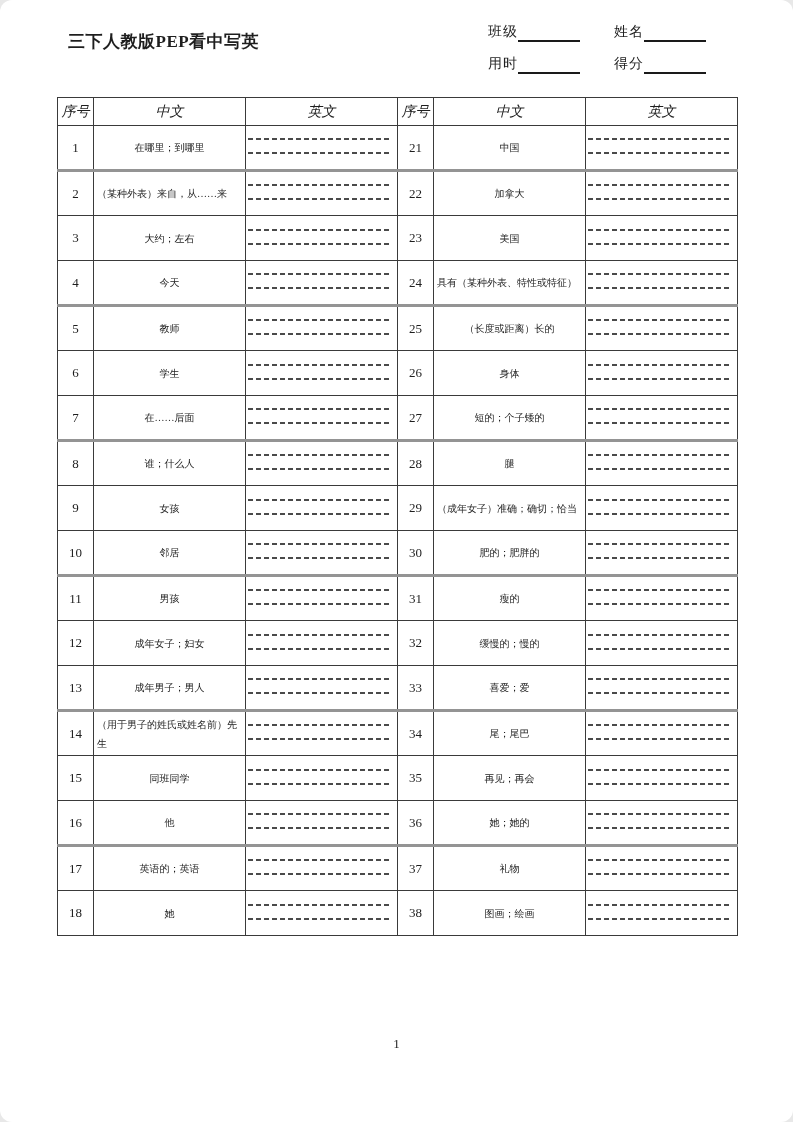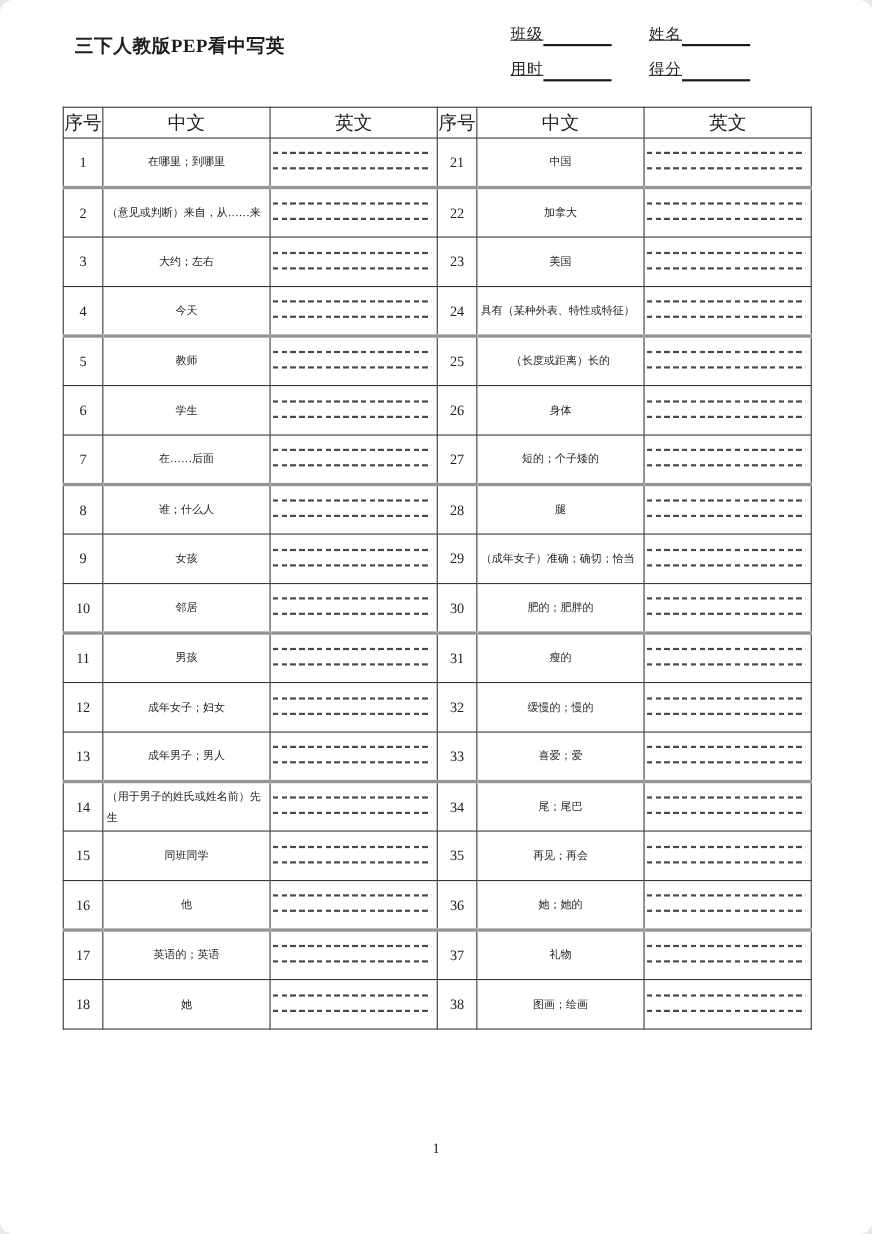--- a/index.html
+++ b/index.html
@@ -9,41 +9,41 @@
   .page{
     position:relative; width:793px; height:1122px; background:var(--paper);
     margin:0 auto; overflow:hidden; color:var(--ink);
     font-family:"Liberation Serif","DejaVu Serif",serif;
     border-radius:12px;
   }
   .doc-title{
     position:absolute; left:68px; top:30px;
     font-size:17px; font-weight:600; letter-spacing:0.5px;
   }
-  .info-fields{position:absolute; left:464px; top:22px;text-decoration:underline;}
+  .info-fields{position:absolute; left:488px; top:22px;}
   .field-row{display:flex; gap:34px; margin-bottom:12px;}
   .field{display:flex; align-items:flex-end;}
   .field-label{font-size:14px; letter-spacing:1px; line-height:20px;}
   .blank{
     display:inline-block; width:62px; height:15px;
     border-bottom:2px solid #1a1a1a;
   }
   table.vocab{
     position:absolute; left:57px; top:97px;
     border-collapse:collapse; table-layout:fixed;
     width:680px; border:1.5px solid var(--line);
   }
   col.c-no{width:36px;} col.c-cn{width:152px;} col.c-en{width:152px;}
   th,td{
     border-top:1px solid var(--line); border-bottom:1px solid var(--line);
     border-left:1.5px solid var(--line); border-right:1.5px solid var(--line);
     padding:0; vertical-align:middle;
   }
   thead th{
-    height:27px; font-size:17px; font-weight:normal; text-align:center;
+    height:27px; font-size:14px; font-weight:normal; text-align:center;font-style:italic;
   }
   tbody tr{height:45px;}
   tr.thick-top td{border-top:3px solid var(--thickline);}
   td.no{text-align:center; font-size:13px;}
   td.cn{text-align:center; font-size:10px; line-height:19px; padding:1px 2px;}
   td.cn.long{text-align:left; padding-left:3px; padding-right:2px;}
   td.en{position:relative; padding:0;}
   .wline{
     position:absolute; left:2px; right:5px; height:2px;
     background-image:repeating-linear-gradient(90deg, var(--dash) 0 5px, transparent 5px 8px);
@@ -115,21 +115,21 @@
     <td class="no">21</td>
     <td class="cn">中国</td>
     <td class="en">
       <span class="wline l1"></span>
       <span class="wline l2"></span>
     </td>
   </tr>
 
   <tr class="thick-top">
     <td class="no">2</td>
-    <td class="cn long">（意见或判断）来自，从……来</td>
+    <td class="cn long">（某种外表）来自，从……来</td>
     <td class="en">
       <span class="wline l1"></span>
       <span class="wline l2"></span>
     </td>
     <td class="no">22</td>
     <td class="cn">加拿大</td>
     <td class="en">
       <span class="wline l1"></span>
       <span class="wline l2"></span>
     </td>

